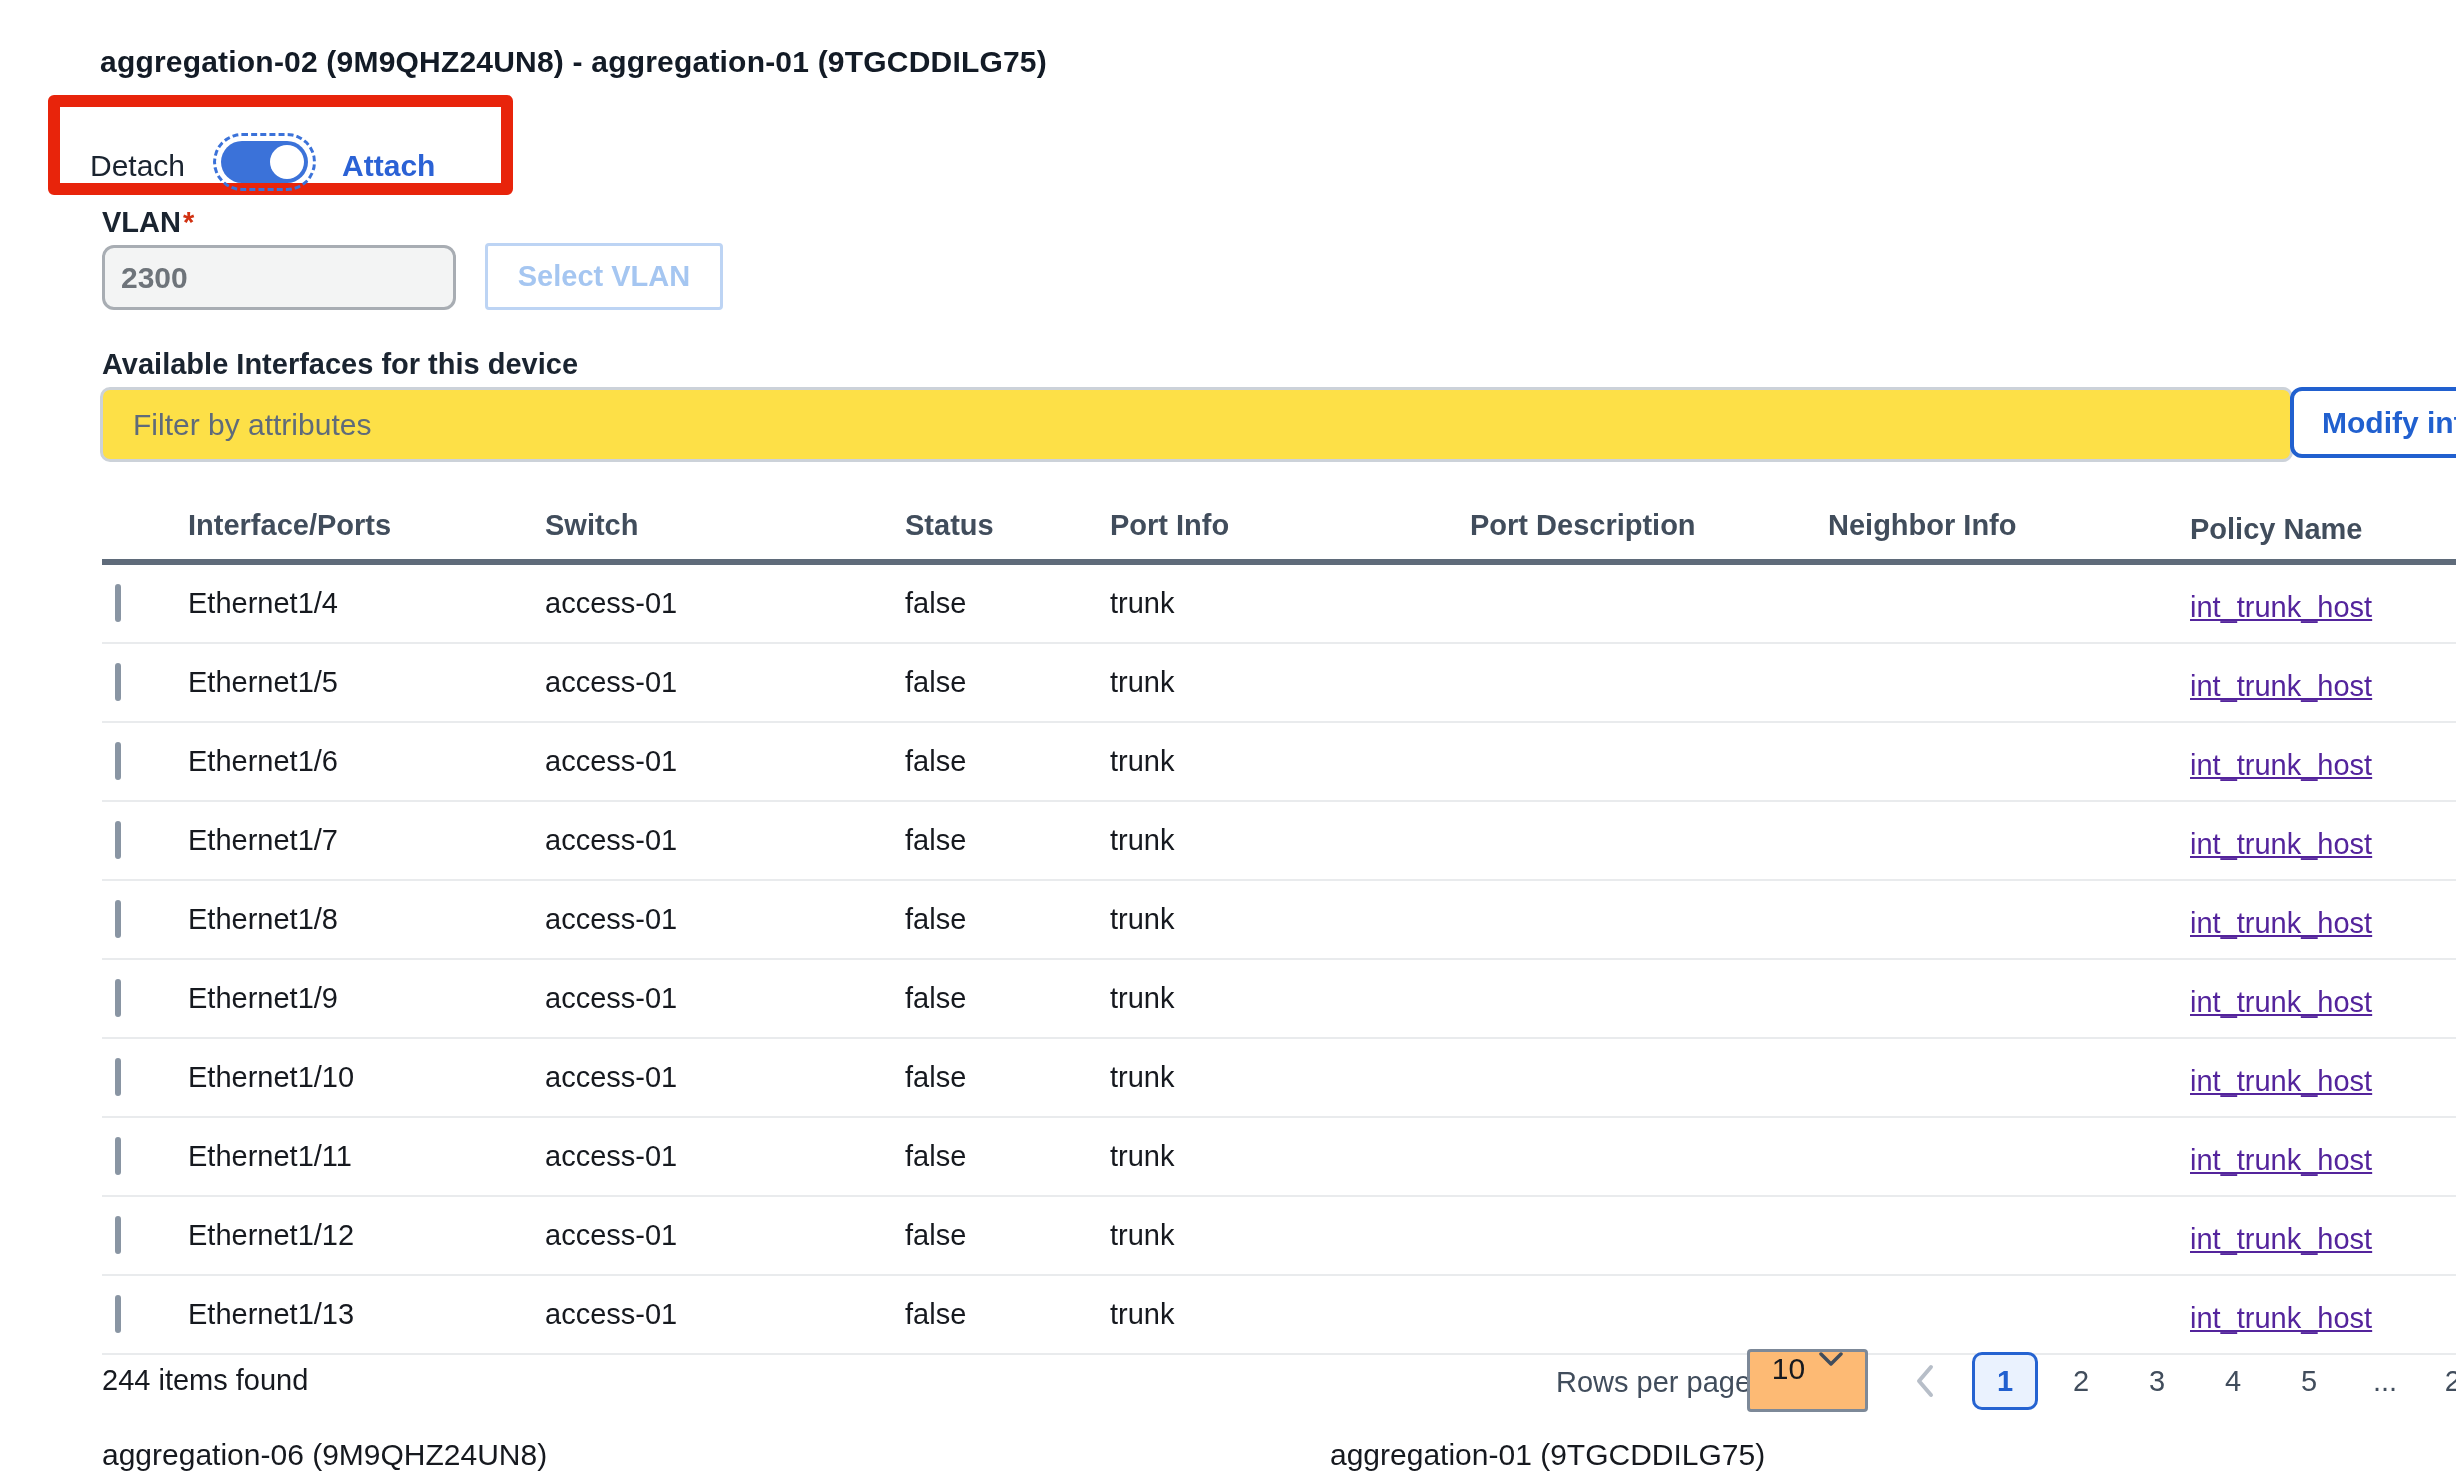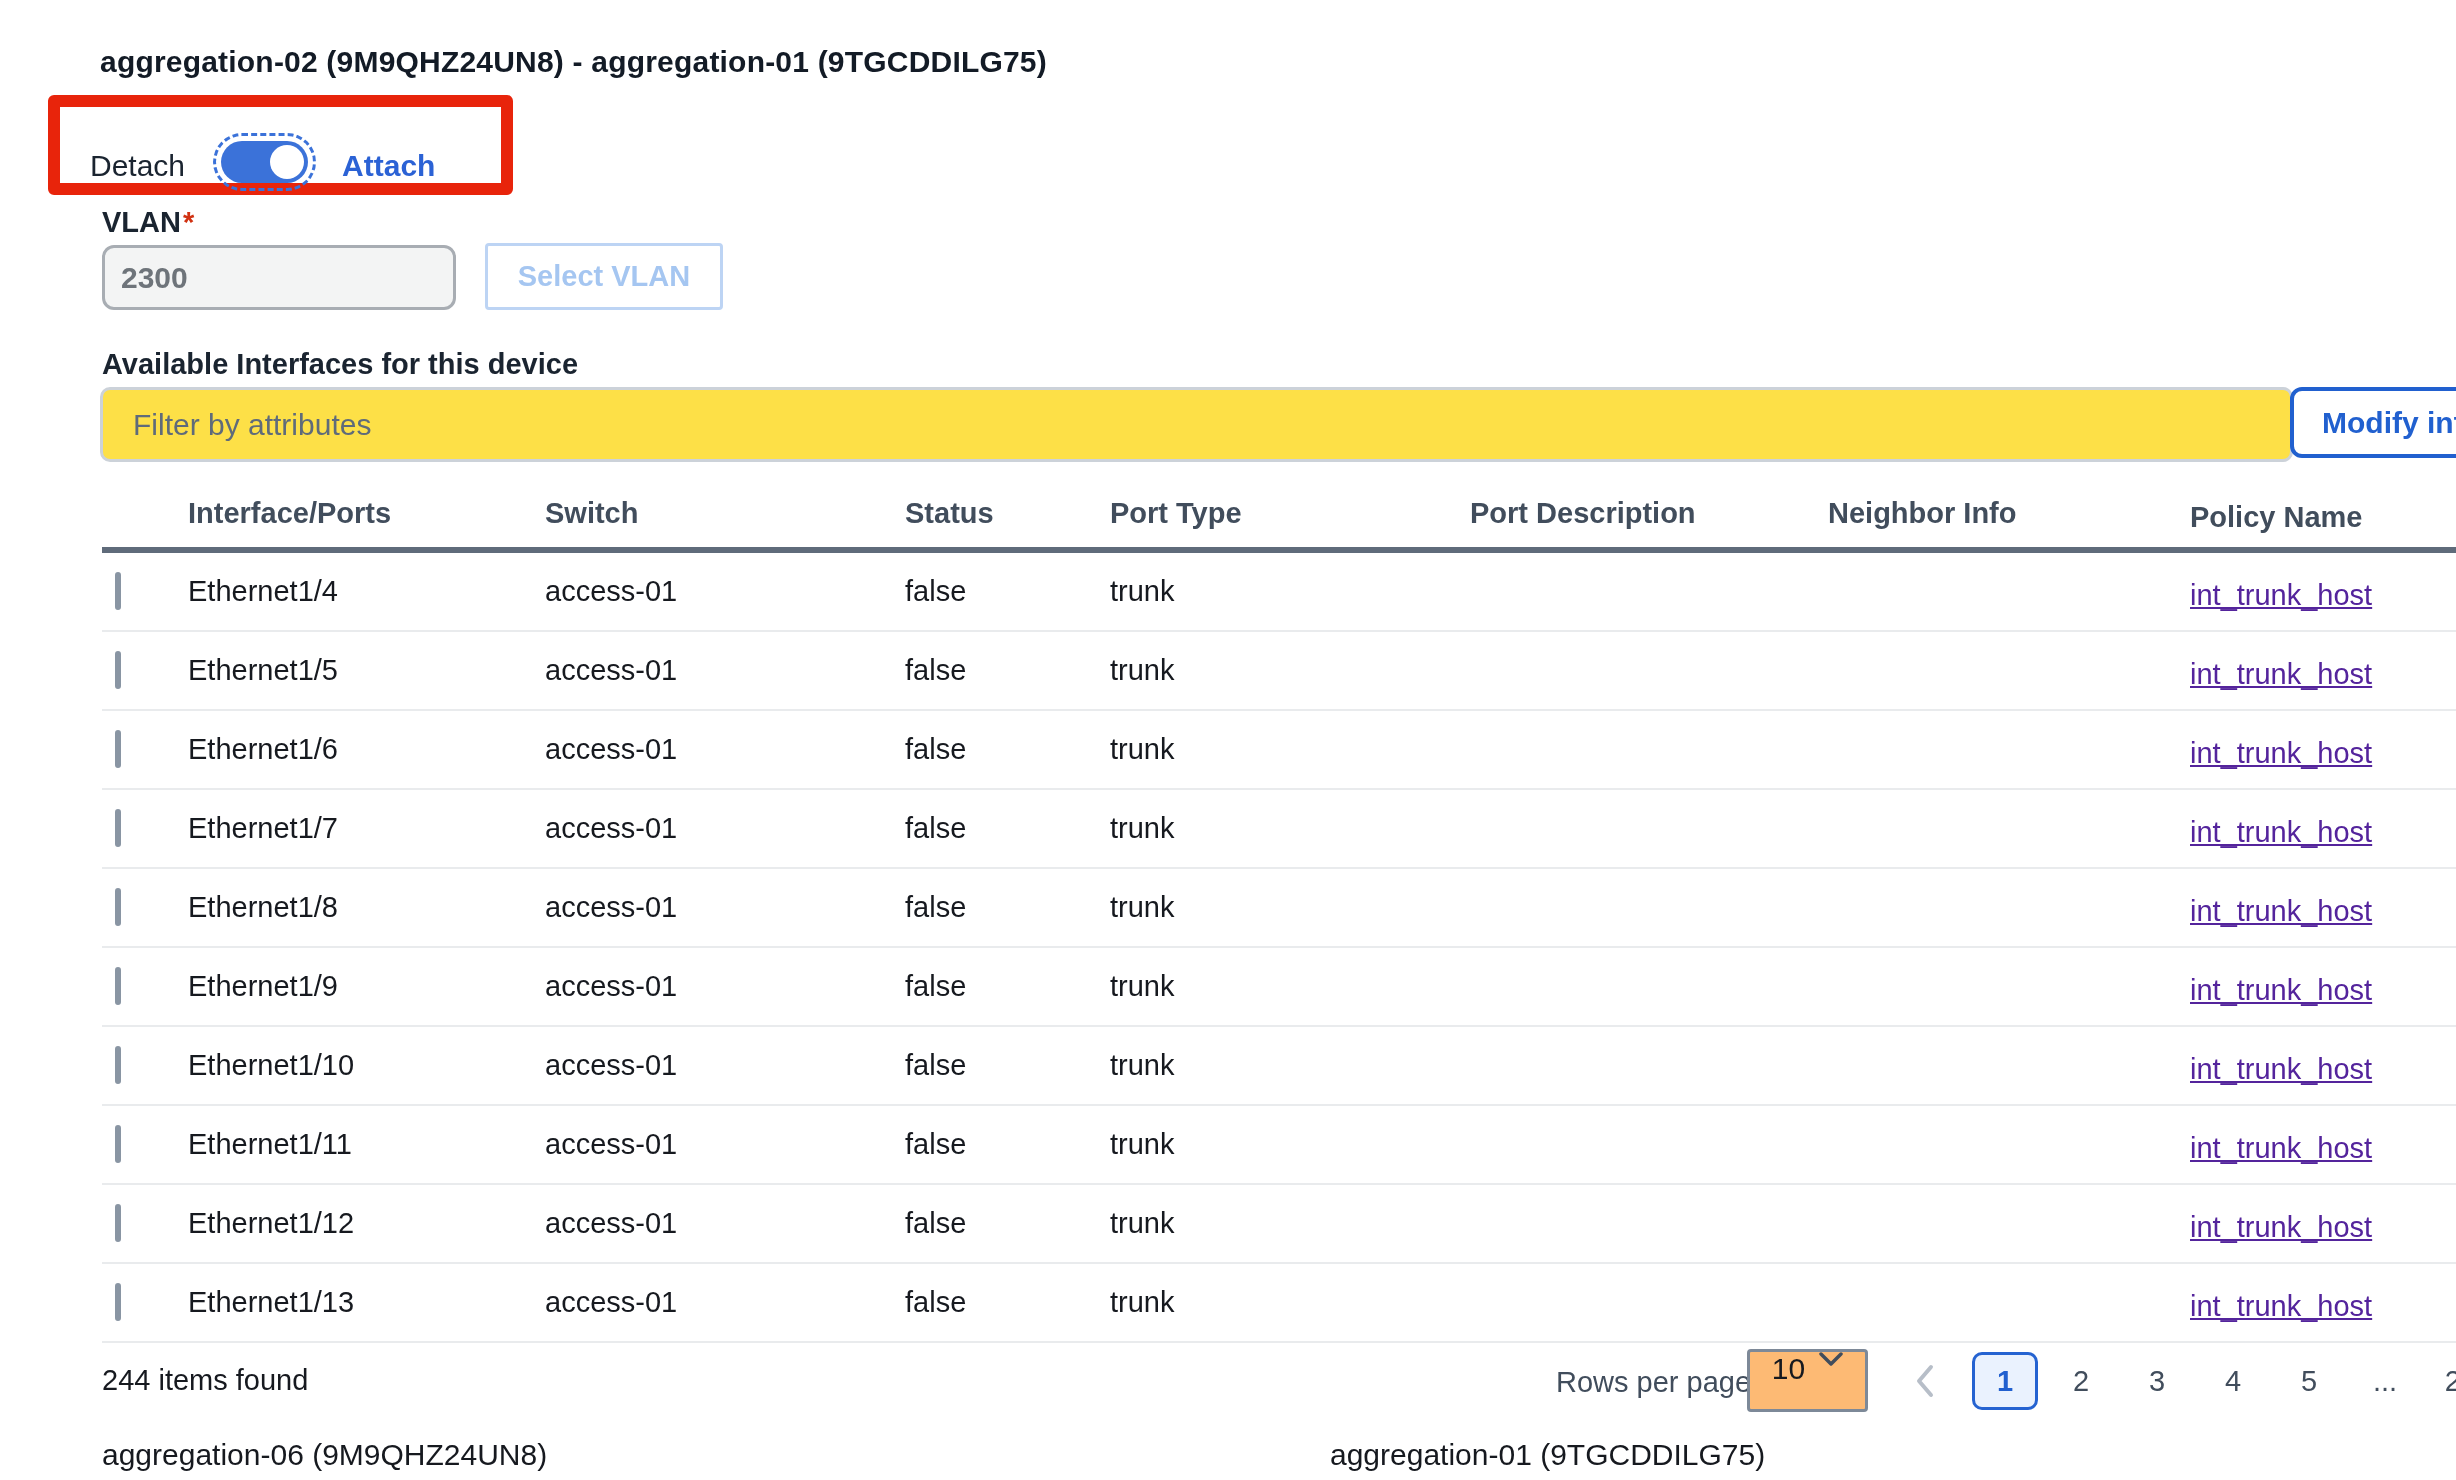--- a/index.html
+++ b/index.html
@@ -33,21 +33,21 @@
 
   
   .section-heading{left:102px;top:348px;font-size:29px;font-weight:bold;color:#1a2430;}
   .filter-input{left:100px;top:387px;width:2155px;height:67px;border:3px solid #ccd2d9;border-radius:10px;background:#fde047;
     font-size:30px;color:#5f6b7a;padding-left:30px;font-family:"Liberation Sans",sans-serif;}
   .filter-input::placeholder{color:#5f6b7a;opacity:1;}
   .modify-btn{left:2290px;top:387px;height:63px;border:4px solid #2160cf;border-radius:12px;background:#fff;
     color:#2160cf;font-weight:bold;font-size:30px;display:flex;align-items:center;padding:0 28px;white-space:nowrap;}
 
   
-  .table{left:102px;top:480px;width:2354px;}
+  .table{left:102px;top:492px;width:2354px;}
   .thead{display:flex;align-items:center;height:67px;border-bottom:6px solid #5f6b7a;
     font-size:29px;font-weight:bold;color:#414d5c;}
   .trow{display:flex;align-items:center;height:77px;border-bottom:2px solid #e9ebed;font-size:29px;color:#16191f;}
   .col-cb{width:86px;padding-left:13px;box-sizing:border-box;}
   .col-interface{width:357px;}
   .col-switch{width:360px;}
   .col-status{width:205px;}
   .col-porttype{width:360px;}
   .col-portdesc{width:358px;}
   .col-neighbor{width:362px;}
@@ -98,21 +98,21 @@
 <div class="abs modify-btn">
   <span>Modify interfaces</span>
 </div>
 
 <div class="abs table">
   <div class="thead">
     <span class="col-cb"></span>
     <span class="col-interface">Interface/Ports</span>
     <span class="col-switch">Switch</span>
     <span class="col-status">Status</span>
-    <span class="col-porttype">Port Type</span>
+    <span class="col-porttype">Port Info</span>
     <span class="col-portdesc">Port Description</span>
     <span class="col-neighbor">Neighbor Info</span>
     <span class="col-policy">Policy Name</span>
   </div>
   <div>
       <div class="trow">
     <span class="col-cb"><span class="checkbox"></span></span>
     <span class="col-interface">Ethernet1/4</span>
     <span class="col-switch">access-01</span>
     <span class="col-status">false</span>

